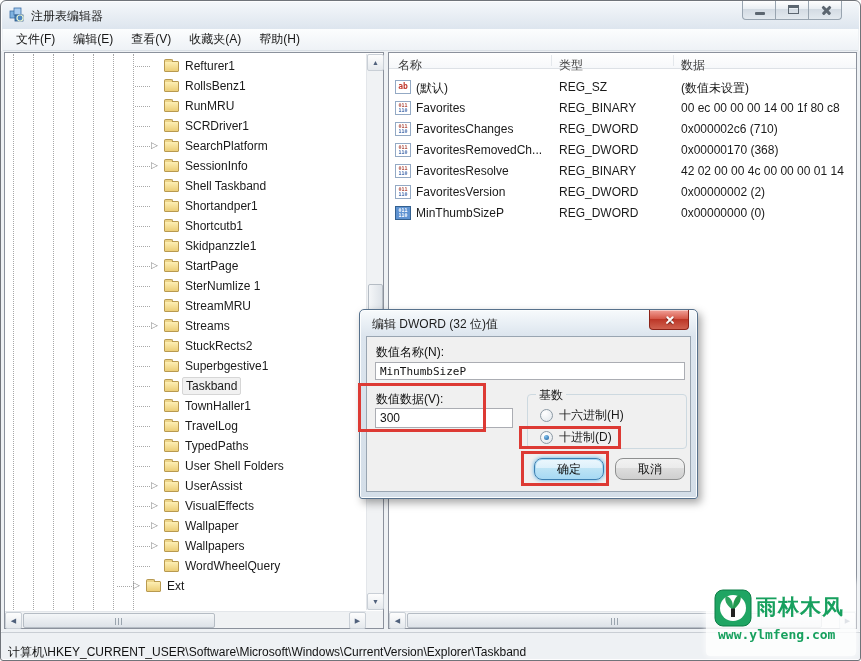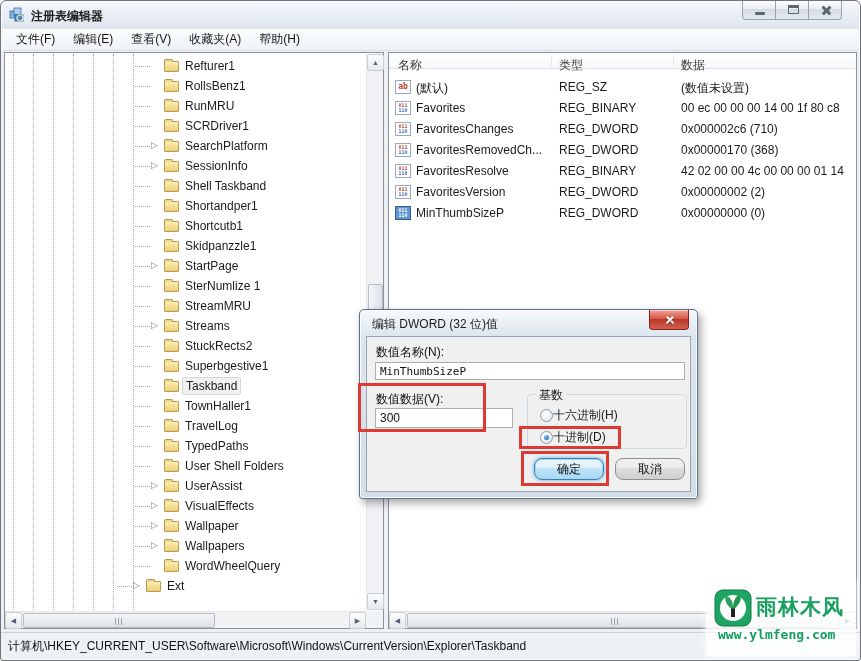--- a/index.html
+++ b/index.html
@@ -5,21 +5,21 @@
   * { margin:0; padding:0; box-sizing:border-box; }
   html,body { width:861px; height:661px; }
   body { font-family:"Liberation Sans","DejaVu Sans",sans-serif; font-size:12px; color:#1a1a1a; background:#fff; }
 
   .window { position:absolute; inset:0; width:861px; height:661px;
     border:1px solid #70747a; border-radius:6px 6px 3px 3px;
     background:linear-gradient(180deg,#f5f8fb,#dde5ee 28px,#eef1f4 28px,#eef1f4);
     box-shadow:inset 0 0 0 1px #fdfdfe; overflow:hidden; }
 
   
-  .titlebar { position:absolute; left:0; top:0; right:0; height:35px;font-weight:bold; }
+  .titlebar { position:absolute; left:0; top:0; right:0; height:35px; }
   .app-icon { position:absolute; left:8px; top:6px; width:16px; height:16px; }
   .title-text { position:absolute; left:30px; top:7px; font-size:12px; color:#1c1c1c; }
   .caption-buttons { position:absolute; top:0; right:18px; display:flex; }
   .cap-btn { width:34px; height:19px; border:1px solid #98a4b0; border-top:none; margin-left:-1px;
     background:linear-gradient(180deg,#ffffff,#e9eef3 45%,#d3dbe3 46%,#e3e9ef);
     position:relative; cursor:pointer; }
   .cap-btn:first-child { border-radius:0 0 0 4px; }
   .cap-btn:last-child  { border-radius:0 0 4px 0; }
   .glyph-min { position:absolute; left:12px; top:11px; width:10px; height:3px; background:#5c6670; border-radius:1px; }
   .glyph-max { position:absolute; left:12px; top:4px; width:11px; height:9px; border:1px solid #5c6670; border-top:3px solid #5c6670; background:transparent; }
@@ -87,21 +87,21 @@
   .i-bin::before { content:"011"; font-size:5px; line-height:5px; color:#b05044; }
   .i-bin::after  { content:"110"; font-size:5px; line-height:5px; color:#4a6fae; }
   .vicon.sel { background:#5f93d2; border-color:#33608f; }
   .vicon.sel::before,.vicon.sel::after { color:#fff; }
   .vname { position:absolute; left:27px; top:3px; width:138px; white-space:nowrap; overflow:hidden; }
   .vtype { position:absolute; left:170px; top:3px; width:118px; white-space:nowrap; }
   .vdata { position:absolute; left:292px; top:3px; right:0; white-space:nowrap; overflow:hidden; }
 
   
   .statusbar { position:absolute; left:0; bottom:2px; right:0; height:26px; background:#eef1f4;
-    border-top:1px solid #c9ced4; padding:5px 0 0 7px; color:#111; }
+    border-top:1px solid #c9ced4; padding:11px 0 0 7px; color:#111; }
 
   
   .dialog { position:absolute; left:358px; top:308px; width:339px; height:190px; z-index:20;
     border:1px solid #57718c; border-radius:5px 5px 3px 3px;
     background:linear-gradient(180deg,#f7fafc,#dce5ee 26px,#d4dee8);
     box-shadow:inset 0 0 0 1px #fbfdfe, 3px 4px 8px rgba(0,0,0,.35); }
   .dlg-title { position:absolute; left:12px; top:6px; color:#1c1c1c; }
   .dlg-close { position:absolute; right:8px; top:0; width:40px; height:20px; cursor:pointer;
     background:linear-gradient(180deg,#f2a198,#d6594a 45%,#bb3425 46%,#d0614f);
     border:1px solid #8c2318; border-top:none; border-radius:0 0 4px 4px;
@@ -109,21 +109,21 @@
   .dlg-close .glyph-x { left:14px; top:4px; }
   .dlg-close .glyph-x i { background:#fff; width:10px; height:2.4px; box-shadow:0 1px 1px rgba(0,0,0,.35); }
   .dlg-content { position:absolute; left:6px; right:6px; top:26px; bottom:6px; background:#f0f0f0; border:1px solid #99a5b1; }
   .fld-label { position:absolute; color:#111; }
   .txt { position:absolute; border:1px solid #abadb3; background:#fff; padding:1px 4px; font-size:12px;
     font-family:"Liberation Sans","DejaVu Sans",sans-serif; color:#111; }
   .txt.mono { font-family:"DejaVu Sans Mono",monospace; font-size:11px; }
   .groupbox { position:absolute; left:160px; top:57px; width:160px; height:55px;
     border:1px solid #cdd9e0; border-radius:4px; }
   .groupbox-label { position:absolute; left:8px; top:-8px; background:#f0f0f0; padding:0 3px; }
-  .radio-row { position:absolute; left:12px; display:flex; align-items:center; cursor:pointer; }
+  .radio-row { position:absolute; left:12px; display:flex; align-items:center; gap:6px; cursor:pointer; }
   .radio { width:13px; height:13px; border-radius:50%; border:1px solid #8d9aa5;
     background:radial-gradient(circle at 35% 30%,#ffffff,#dfe5ea); position:relative; }
   .radio.on::after { content:""; position:absolute; left:3px; top:3px; width:5px; height:5px; border-radius:50%;
     background:radial-gradient(circle at 35% 30%,#7fc1ef,#1d5d9b); }
   .btn { position:absolute; width:70px; height:22px; border:1px solid #8e8f8f; border-radius:8px;
     background:linear-gradient(180deg,#f2f2f2,#ebebeb 45%,#dddddd 46%,#cfcfcf);
     text-align:center; line-height:20px; cursor:pointer; color:#111; }
   .btn.default { border-color:#3c7fb1; box-shadow:0 0 0 1px #a9d9f2 inset, 0 0 4px #56b2e8;
     background:linear-gradient(180deg,#ecf7fd,#dcf0fb 45%,#bee4f5 46%,#a6d9f4); }
 

